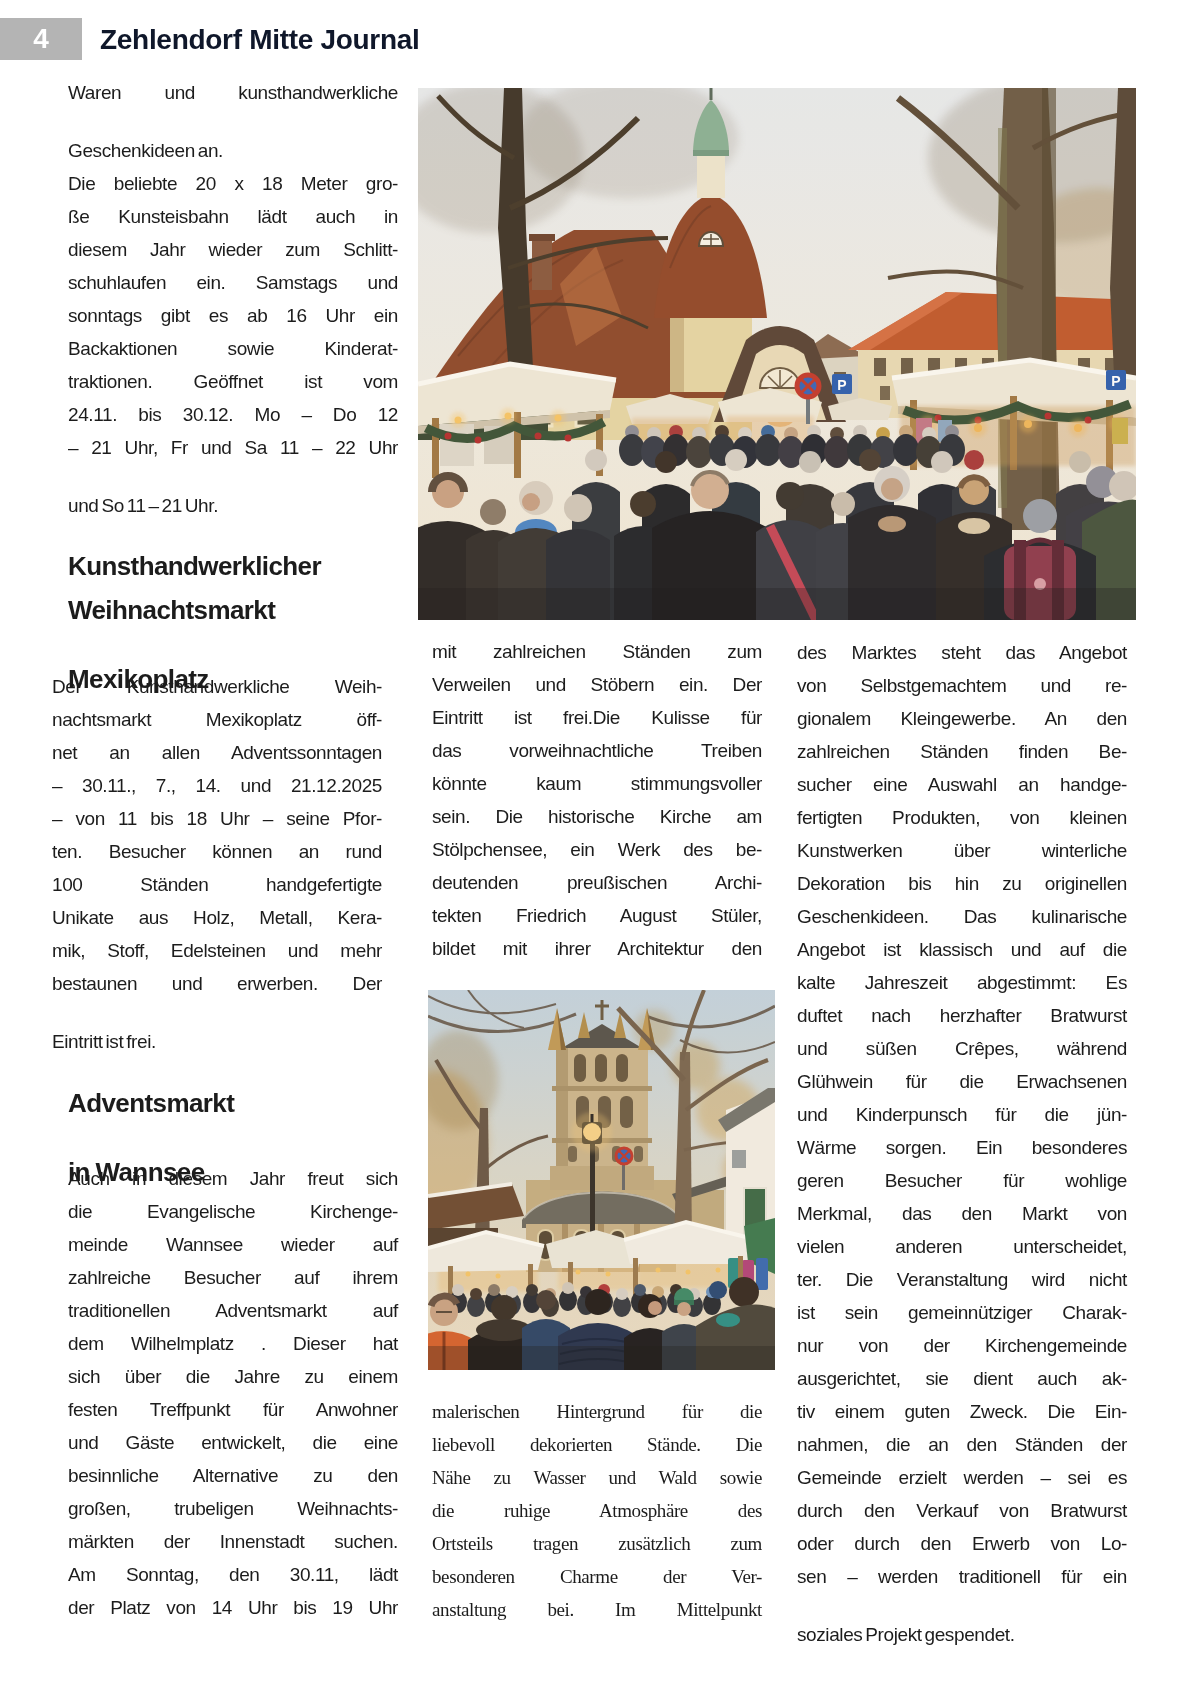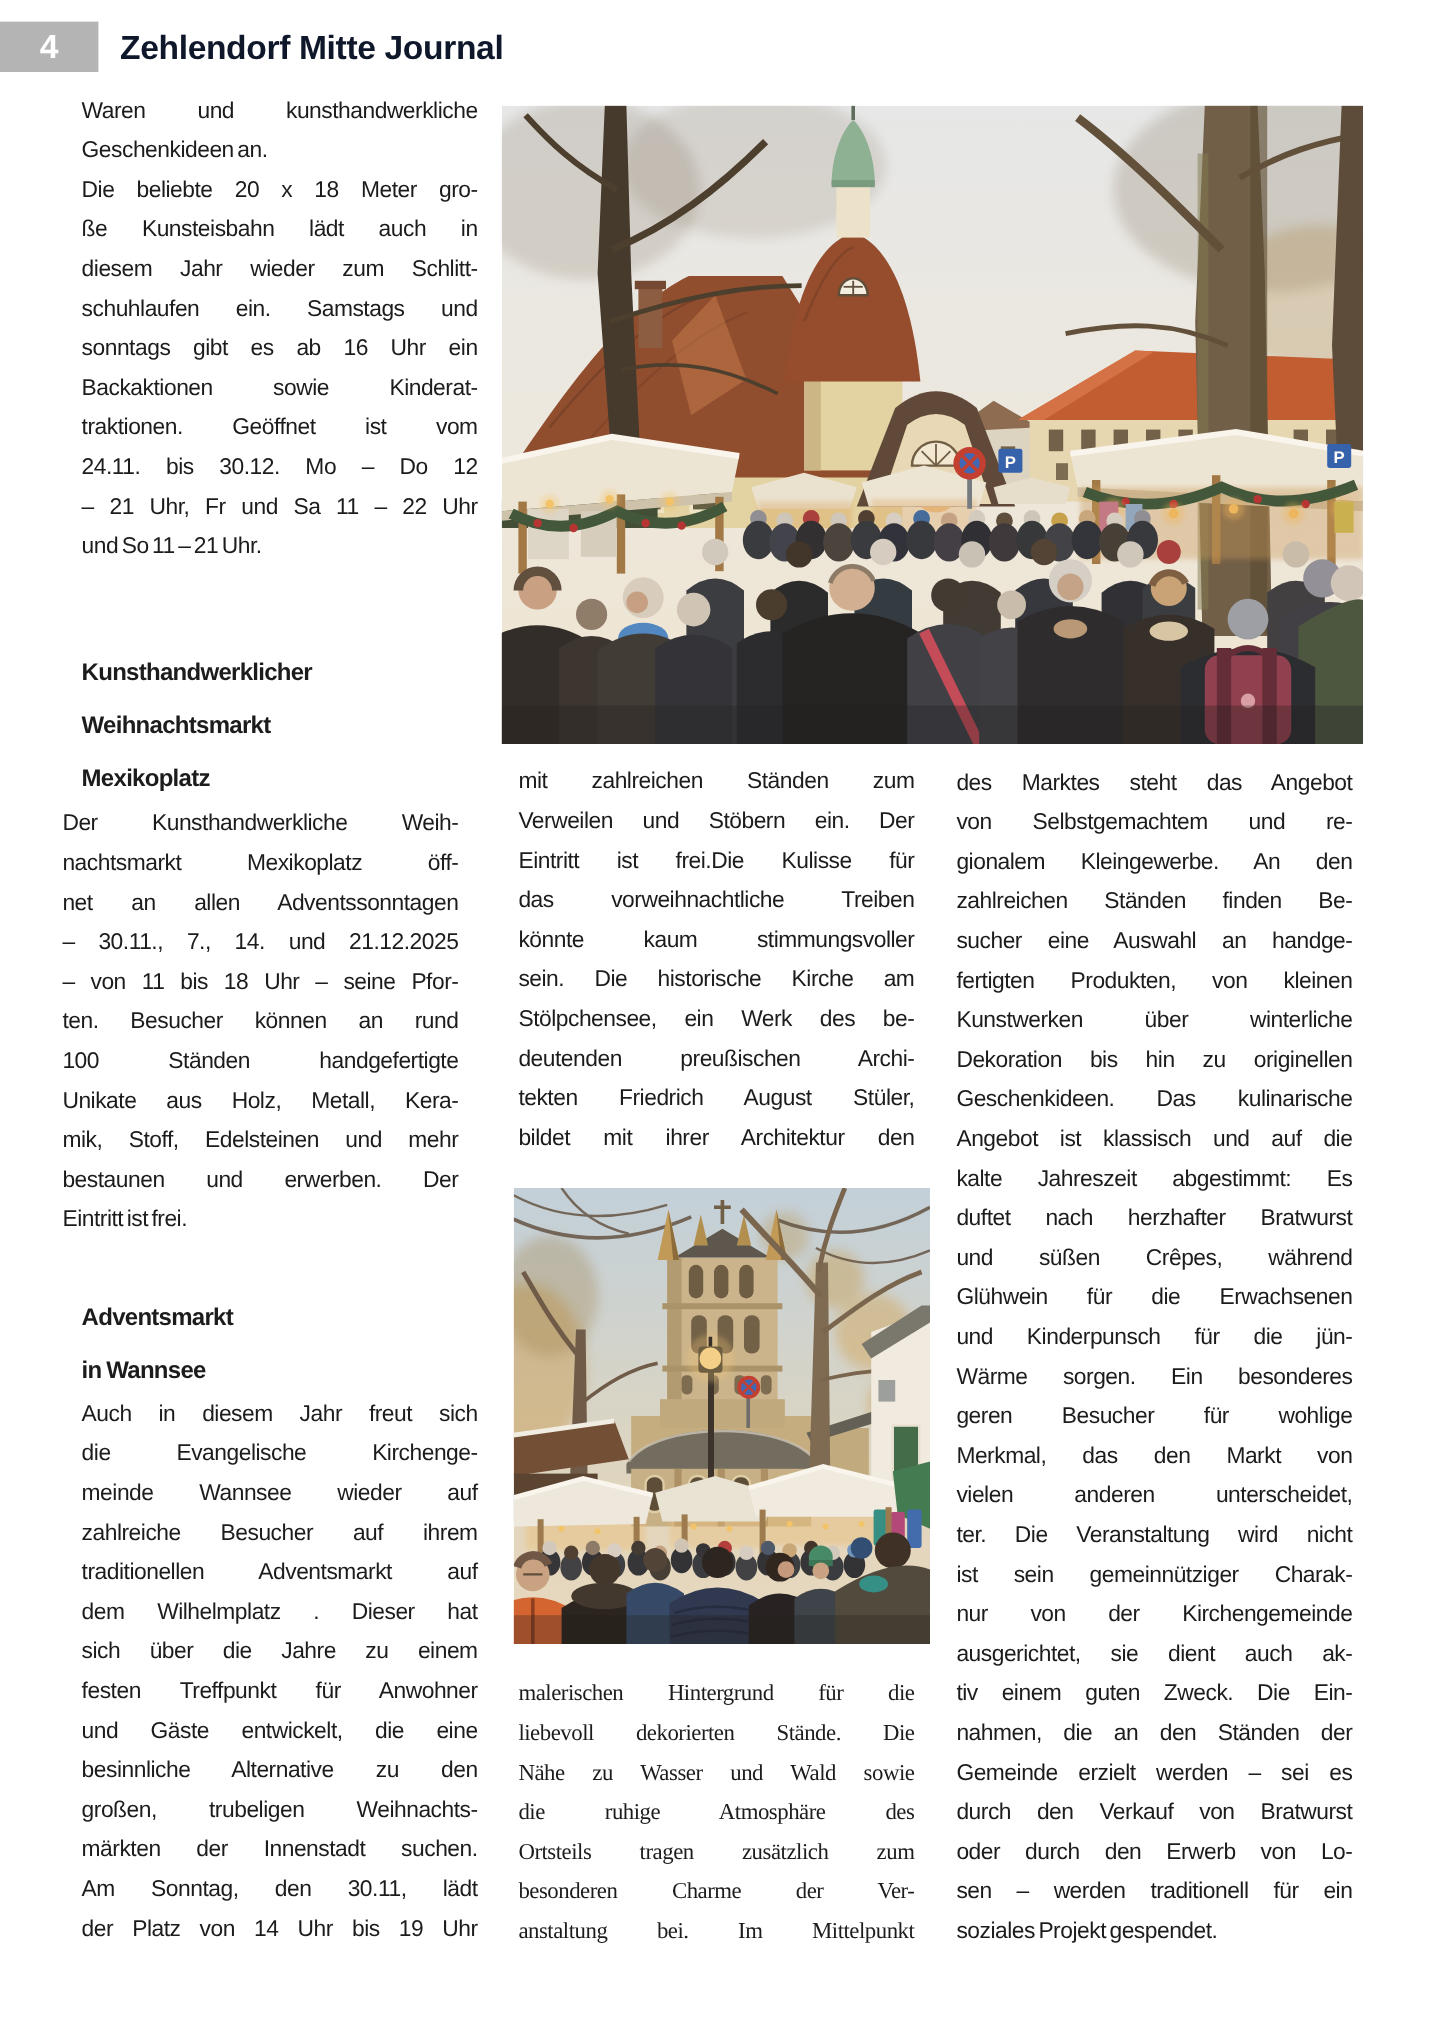--- a/index.html
+++ b/index.html
@@ -15,22 +15,22 @@
   }
   .jtitle {
     position:absolute; left:100px; top:24px; font-size:28px; font-weight:bold;
     color:#0f172a; letter-spacing:-0.3px; white-space:nowrap;
   }
   .tb {
     position:absolute; width:330px; font-size:19px; line-height:33px;
     letter-spacing:-0.4px; word-spacing:-2px;
   }
   .ln { text-align:justify; text-align-last:justify; height:33px; overflow:visible; white-space:nowrap; }
-  .para:not(.cont) .ln:last-child { text-align-last:left; }
-  .heading { font-size:20px; font-weight:bold; line-height:44px; letter-spacing:-0.6px; word-spacing:-1px; }
+  .para:not(.cont) .ln:last-child { text-align-last:left;margin-top:25px; }
+  .heading { font-size:26px; font-weight:bold; line-height:44px; letter-spacing:-0.6px; word-spacing:-1px; }
   .heading .ln { text-align:left; text-align-last:left; height:44px; white-space:nowrap; }
   #c1p1 { left:68px;  top:76px;  }
   #h1   { left:68px;  top:522px; }
   #c1p2 { left:52px;  top:670px; }
   #h2   { left:68px;  top:1059px;}
   #c1p3 { left:68px;  top:1162px;}
   #c2p1 { left:432px; top:635px; }
   #c2p2 { left:432px; top:1395px;font-family:Liberation Serif, serif;}
   #c3p1 { left:797px; top:636px; }
   figure { margin:0; position:absolute; overflow:hidden; padding:0; }

